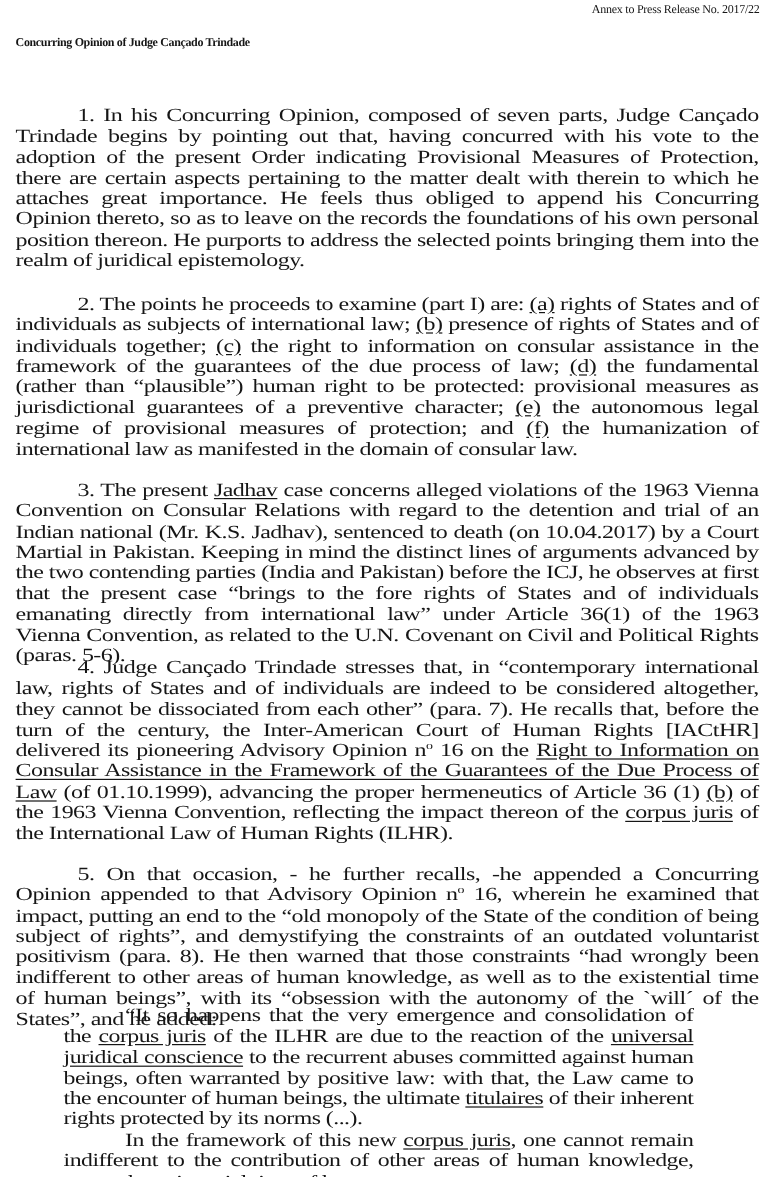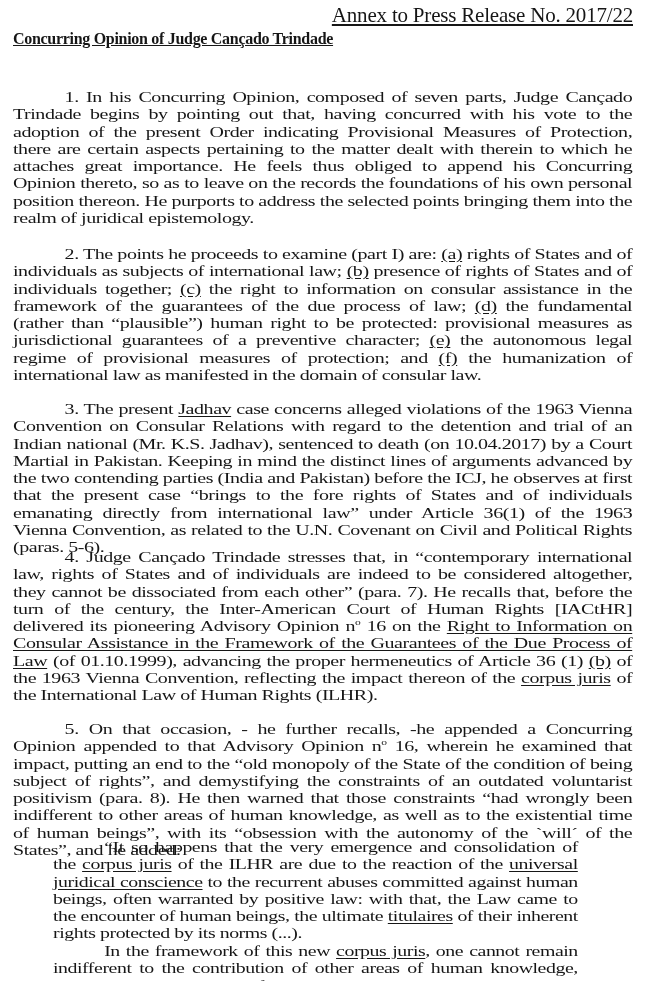--- a/index.html
+++ b/index.html
@@ -3,26 +3,26 @@
 <meta charset="utf-8">
 <style>
   html, body { margin: 0; padding: 0; background: #ffffff; }
   body {
     width: 647px; height: 981px; overflow: hidden; position: relative;
     font-family: "Liberation Serif", "DejaVu Serif", serif;
     color: #161616;
   }
   .header {
     position: absolute; top: 3px; right: 14px;
-    font-size: 21px; text-decoration: underline; text-underline-offset: 2px;
+    font-size: 10px; text-underline-offset: 2px;
     letter-spacing: -0.2px;
   }
   .title {
     position: absolute; left: 13px; top: 30px;
-    font-size: 16px; font-weight: bold; letter-spacing: -0.3px; text-decoration: underline;
+    font-size: 10px; font-weight: bold; letter-spacing: -0.3px;
   }
   .para {
     position: absolute; left: 13px; width: 480px;
     font-size: 15.5px; line-height: 17.3px;
     text-align: justify; letter-spacing: -0.35px;
     transform-origin: 0 0; transform: scaleX(1.29);
   }
   .para .ind { display: inline-block; width: 40px; }
   .quote {
     position: absolute; left: 53px; width: 410px;

